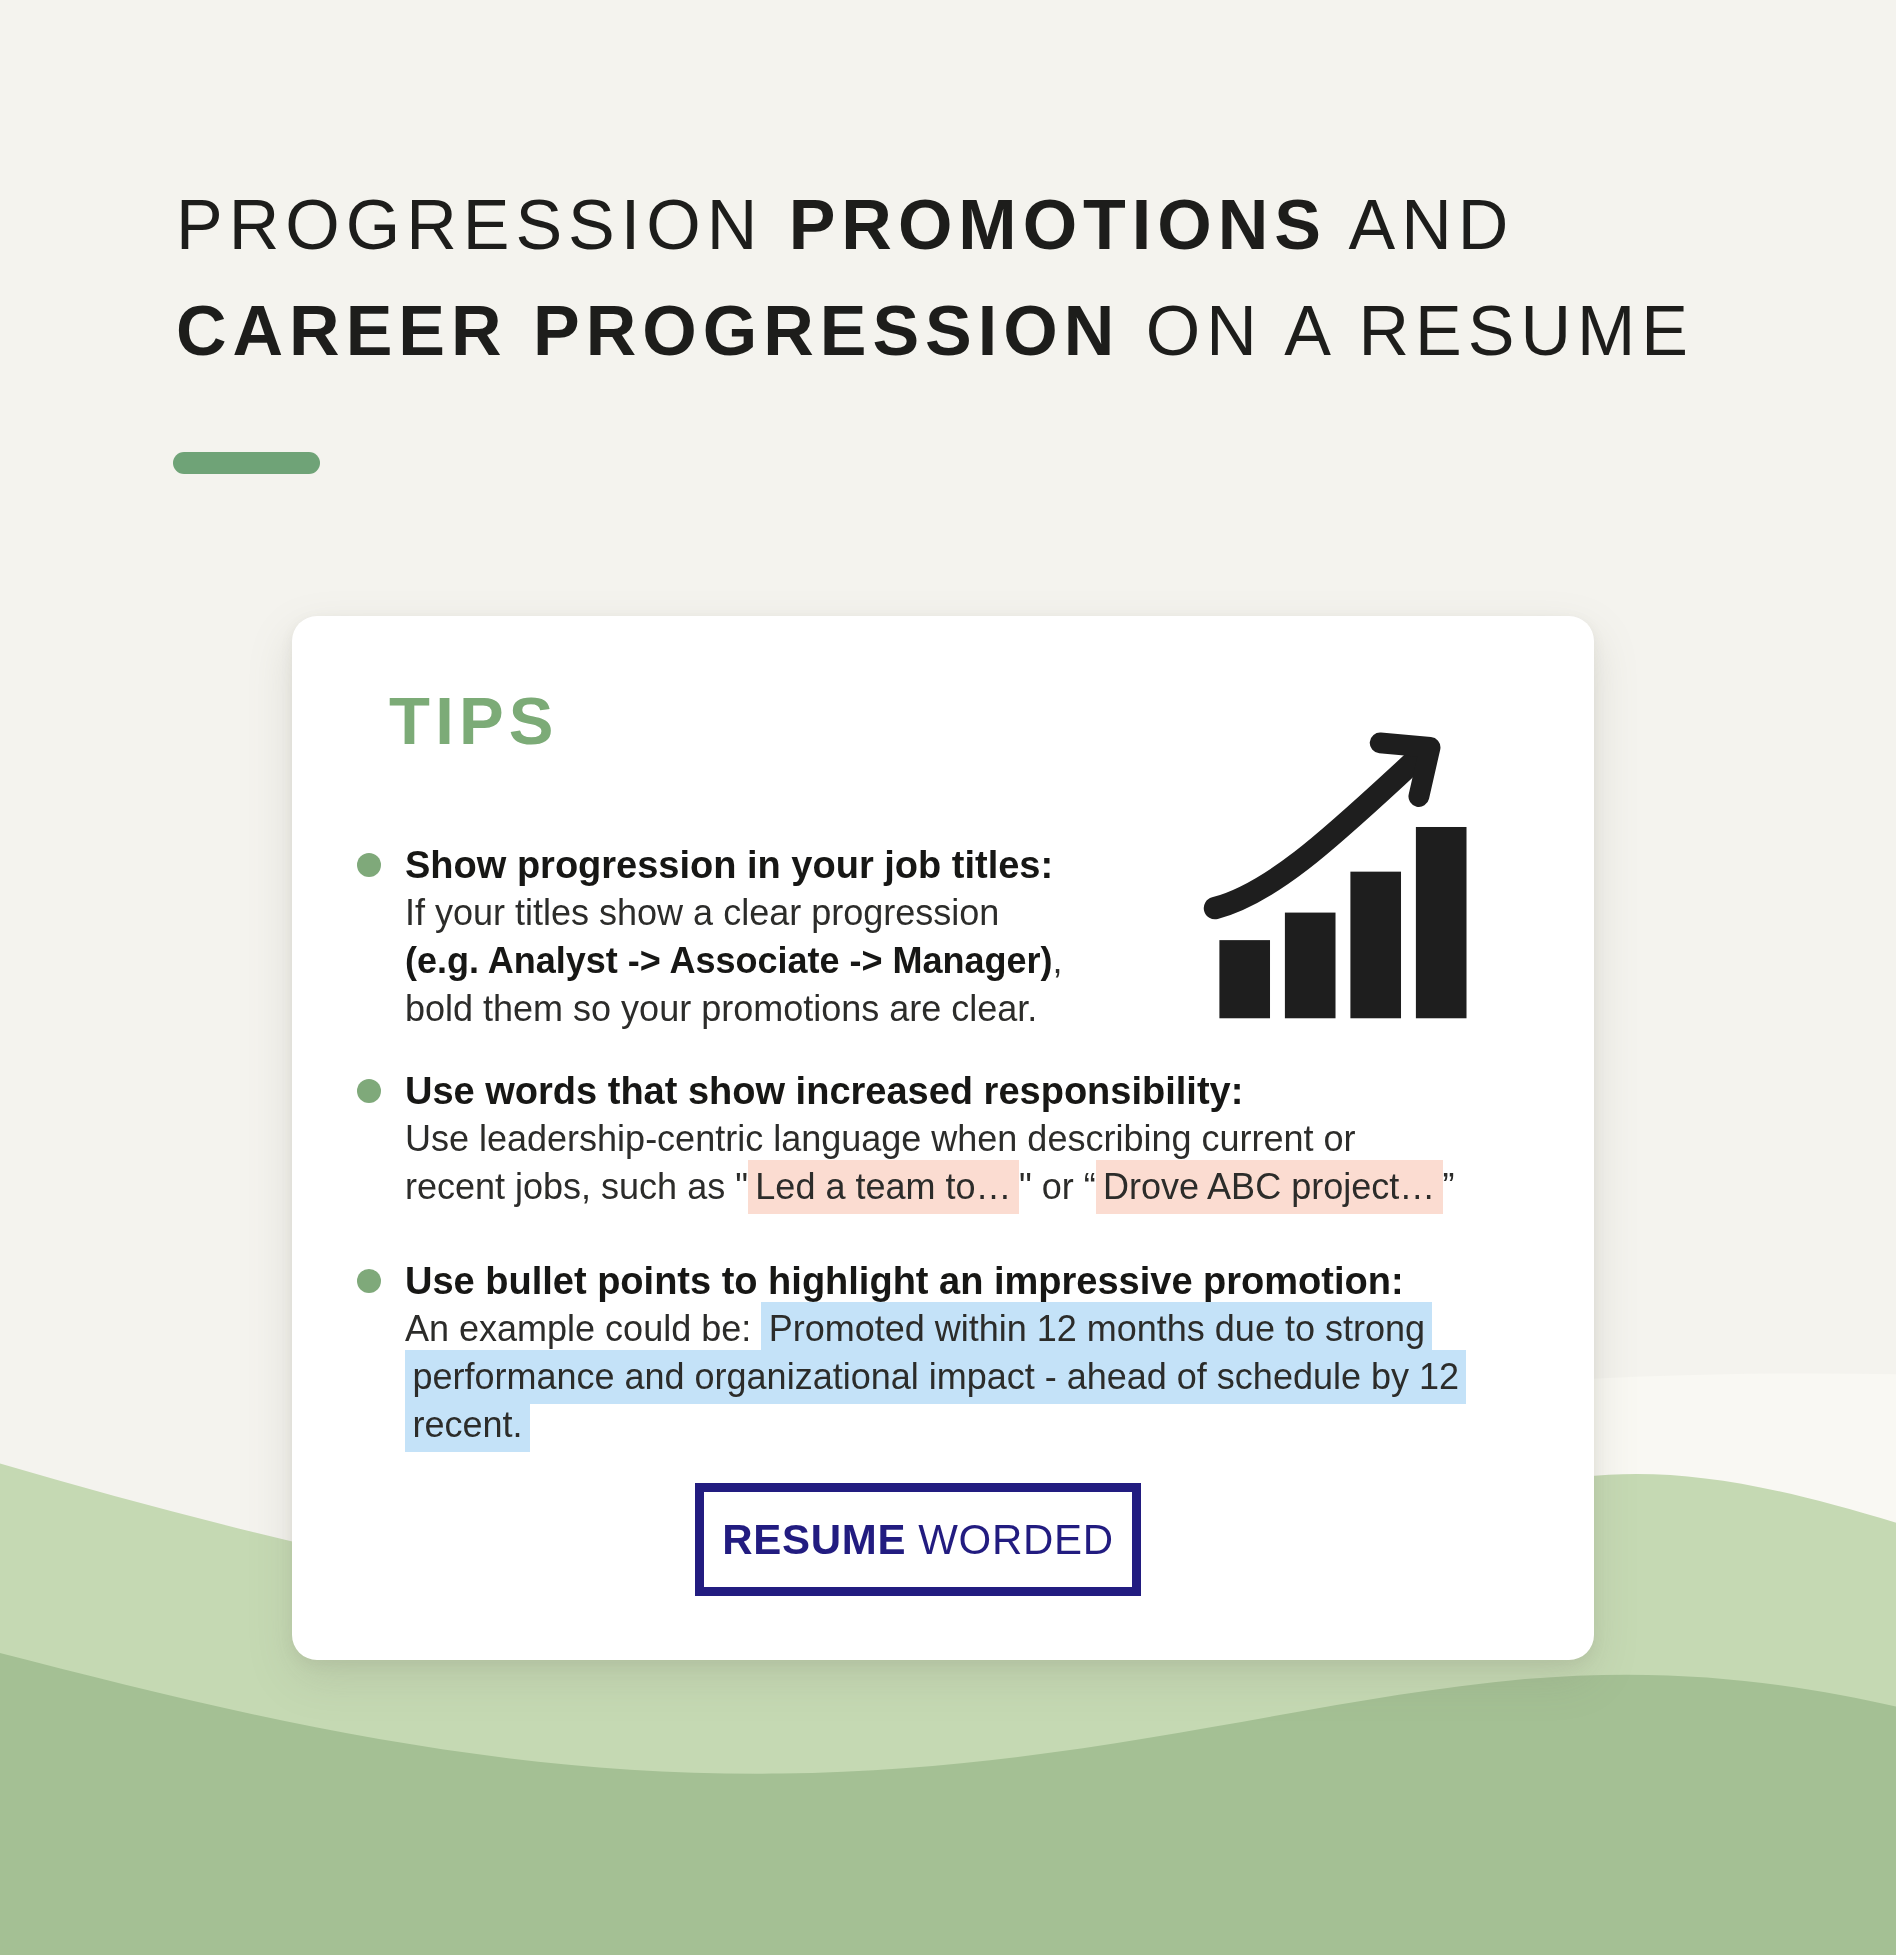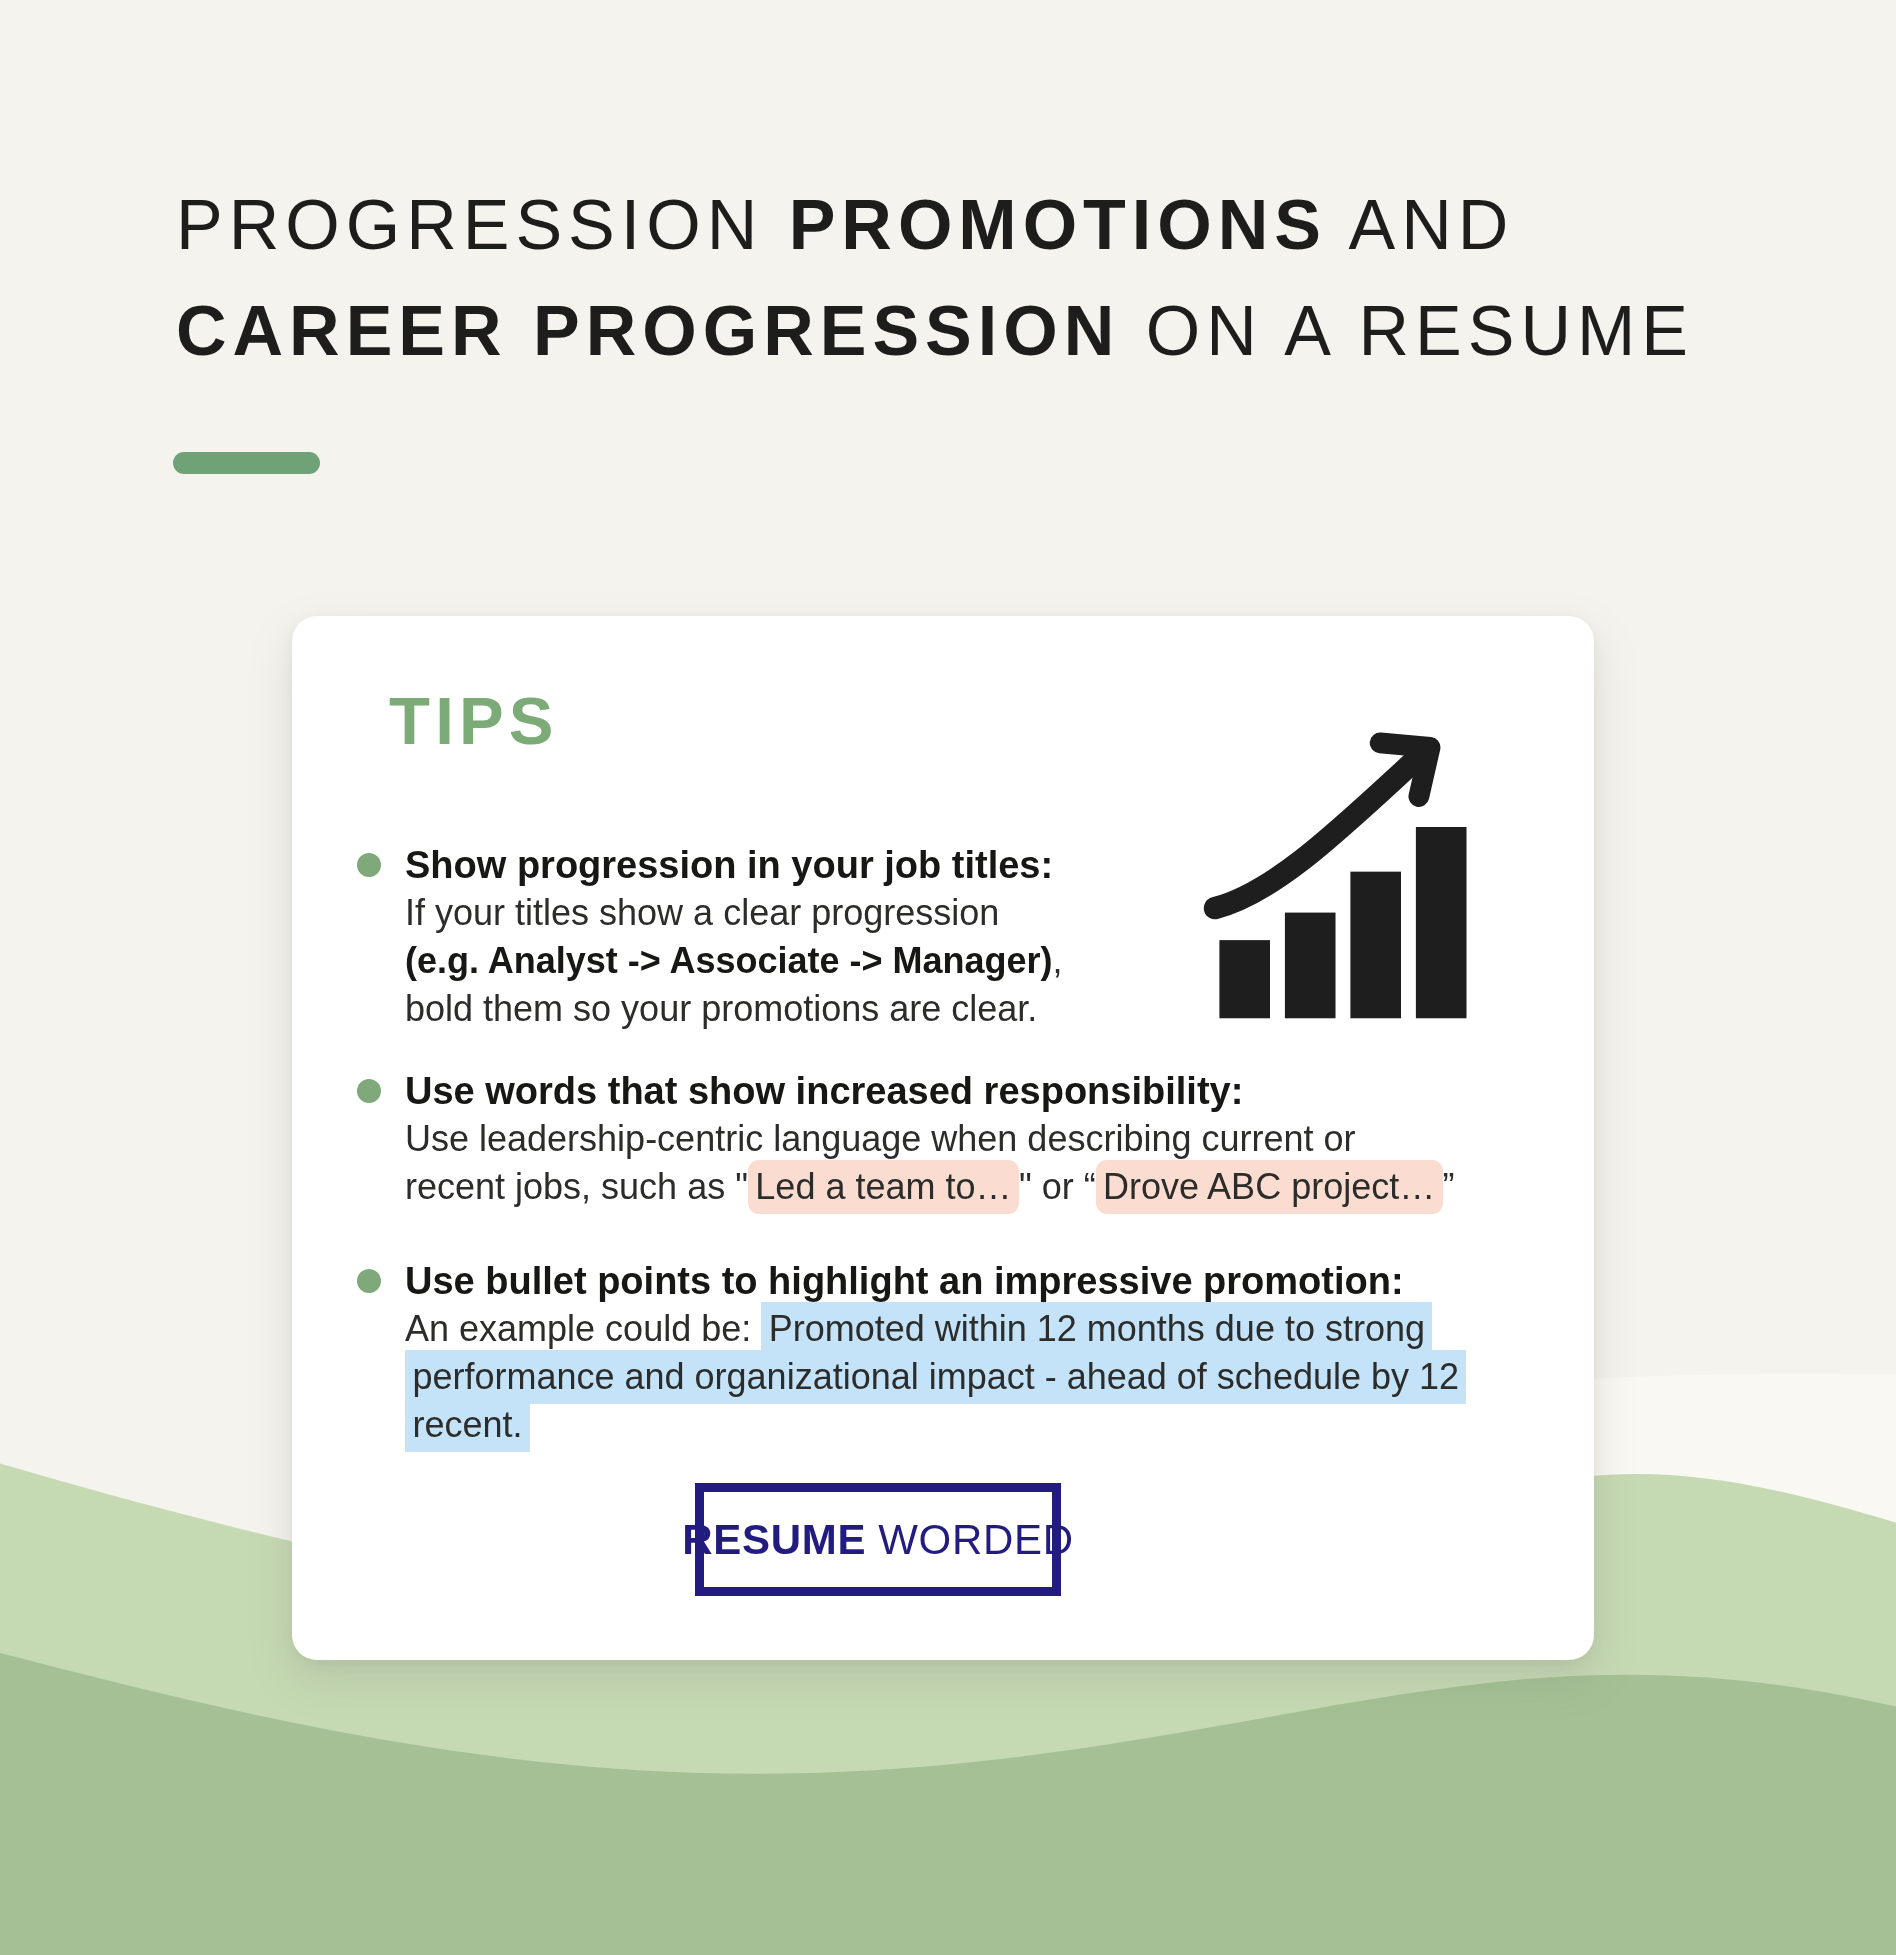--- a/index.html
+++ b/index.html
@@ -34,24 +34,24 @@
   .growth-icon .bar{fill:var(--icon-ink);}
   .growth-icon .arrow{fill:none;stroke:var(--icon-ink);stroke-width:30px;stroke-linecap:round;}
   .growth-icon .head{fill:none;stroke:var(--icon-ink);stroke-width:28px;stroke-linecap:round;stroke-linejoin:round;}
 
   .bullet{position:absolute;left:113px;width:1160px;}
   .bullet .dot{position:absolute;left:-48px;top:12px;width:24px;height:24px;border-radius:50%;background:var(--bullet-dot);}
   .b-line{font-size:36px;line-height:48px;color:var(--body-ink);white-space:nowrap;}
   .b-head{font-size:38px;font-weight:700;color:#171715;}
   .b-line .bold{font-weight:700;color:#171715;}
   mark{color:inherit;padding:6px 7.4px 6.7px;}
-  mark.pink{background:var(--highlight-pink);border-radius:11px;}
+  mark.pink{background:var(--highlight-pink);}
   mark.blue{background:var(--highlight-blue);}
 
-  .logo{position:absolute;left:403px;top:867px;width:366px;height:113px;background:#fff;
+  .logo{position:absolute;left:403px;top:867px;width:446px;height:113px;background:#fff;
         border:9.7px solid var(--navy);display:flex;align-items:center;justify-content:center;}
   .logo span{font-size:42px;color:var(--navy);letter-spacing:0.7px;}
   .logo .logo-resume{font-weight:700;margin-right:12px;}
   .logo .logo-worded{font-weight:400;}
 </style>
 </head>
 <body>
 
 <div class="page">
 

